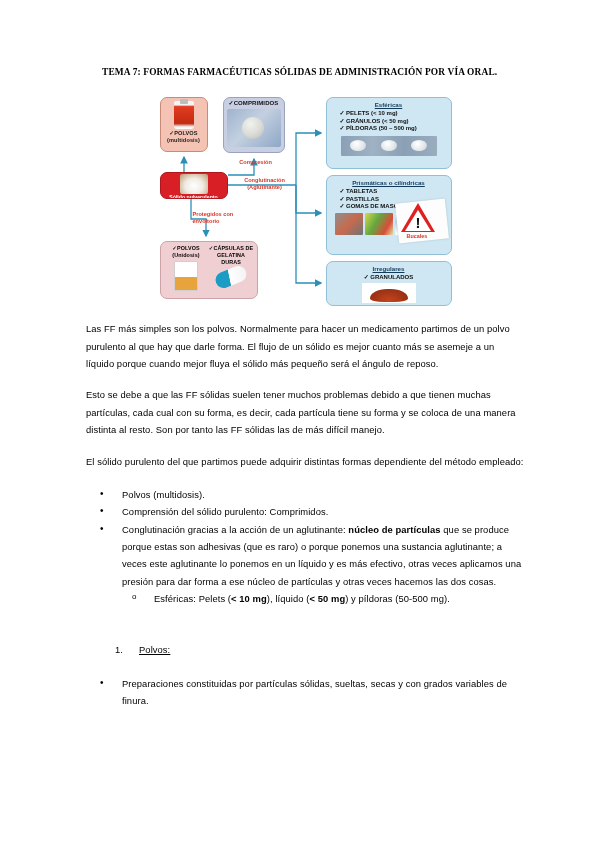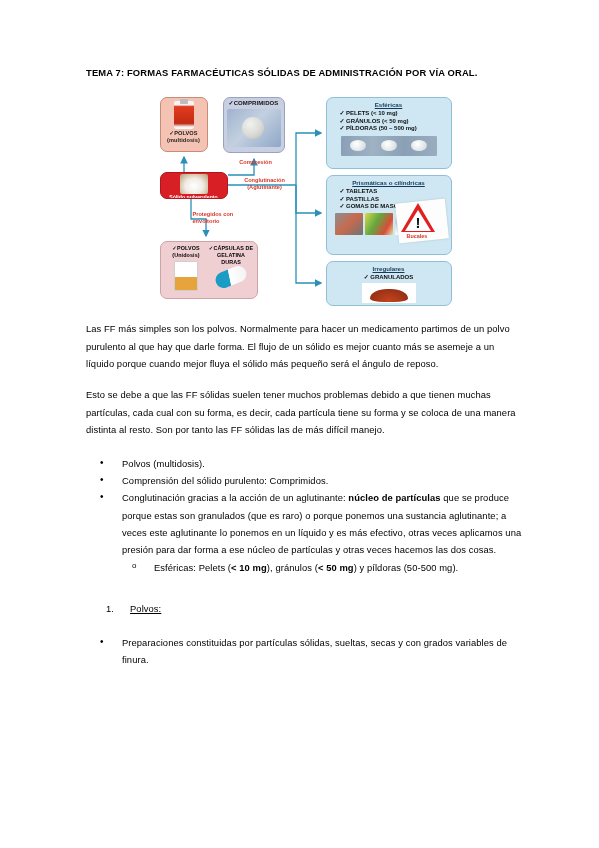--- a/index.html
+++ b/index.html
@@ -21,22 +21,23 @@
     background: #ffffff;
     box-sizing: border-box;
     padding: 66px 74px 0 86px;
   }
 
   
   .doc-title {
     font-size: 9.4px;
     letter-spacing: 0.15px;
     line-height: 1.4;
-    margin: 0 0 12px 0;
+    margin: 0 0 12px 16px;
     white-space: nowrap;
+    font-family: Liberation Serif, serif;
   }
 
   
   .diagram {
     position: relative;
     width: 310px;
     height: 215px;
     margin: 0 auto 14px auto;
     font-size: 6px;
   }
@@ -334,21 +335,21 @@
   }
   ul.lvl2 > li::before {
     content: "o";
     position: absolute;
     left: 10px;
     top: 0;
     font-size: 8px;
   }
   ol.numlist {
     list-style: none;
-    margin: 8px;
+    margin: 17px;
     padding: 0;
     text-decoration: underline;
   }
   ol.numlist > li {
     position: relative;
     padding-left: 36px;
     font-size: 9.4px;
     line-height: 1.85;
     letter-spacing: 0.08px;
   }
@@ -464,28 +465,29 @@
       <div>(Aglutinante)</div>
     </div>
     <div class="conn-label lbl-protegidos">
       <div>Protegidos con</div>
       <div>envoltorio</div>
     </div>
   </div>
 
   <p class="body">Las FF más simples son los polvos. Normalmente para hacer un medicamento partimos de un polvo purulento al que hay que darle forma. El flujo de un sólido es mejor cuanto más se asemeje a un líquido porque cuando mejor fluya el sólido más pequeño será el ángulo de reposo.</p>
   <p class="body">Esto se debe a que las FF sólidas suelen tener muchos problemas debido a que tienen muchas partículas, cada cual con su forma, es decir, cada partícula tiene su forma y se coloca de una manera distinta al resto. Son por tanto las FF sólidas las de más difícil manejo.</p>
+  <p class="body">El sólido purulento del que partimos puede adquirir distintas formas dependiente del método empleado:</p>
 
   <ul class="lvl1">
     <li>Polvos (multidosis).</li>
     <li>Comprensión del sólido purulento: Comprimidos.</li>
     <li>
-      <span>Conglutinación gracias a la acción de un aglutinante: </span><b>núcleo de partículas</b><span> que se produce porque estas son granulados (que es raro) o porque ponemos una sustancia aglutinante; a veces este aglutinante lo ponemos en un líquido y es más efectivo, otras veces aplicamos una presión para dar forma a ese núcleo de partículas y otras veces hacemos las dos cosas.</span>
+      <span>Conglutinación gracias a la acción de un aglutinante: </span><b>núcleo de partículas</b><span> que se produce porque estas son adhesivas (que es raro) o porque ponemos una sustancia aglutinante; a veces este aglutinante lo ponemos en un líquido y es más efectivo, otras veces aplicamos una presión para dar forma a ese núcleo de partículas y otras veces hacemos las dos cosas.</span>
       <ul class="lvl2">
-        <li><span>Esféricas: Pelets (</span><b>&lt; 10 mg</b><span>), gránulos (</span><b>&lt; 50 mg</b><span>) y píldoras (50-500 mg).</span></li>
+        <li><span>Esféricas: Pelets (</span><b>&lt; 10 mg</b><span>), líquido (</span><b>&lt; 50 mg</b><span>) y píldoras (50-500 mg).</span></li>
       </ul>
     </li>
   </ul>
 
   <div class="spacer-sm"></div>
 
   <ol class="numlist">
     <li>Polvos:</li>
   </ol>
   <ul class="lvl1">

